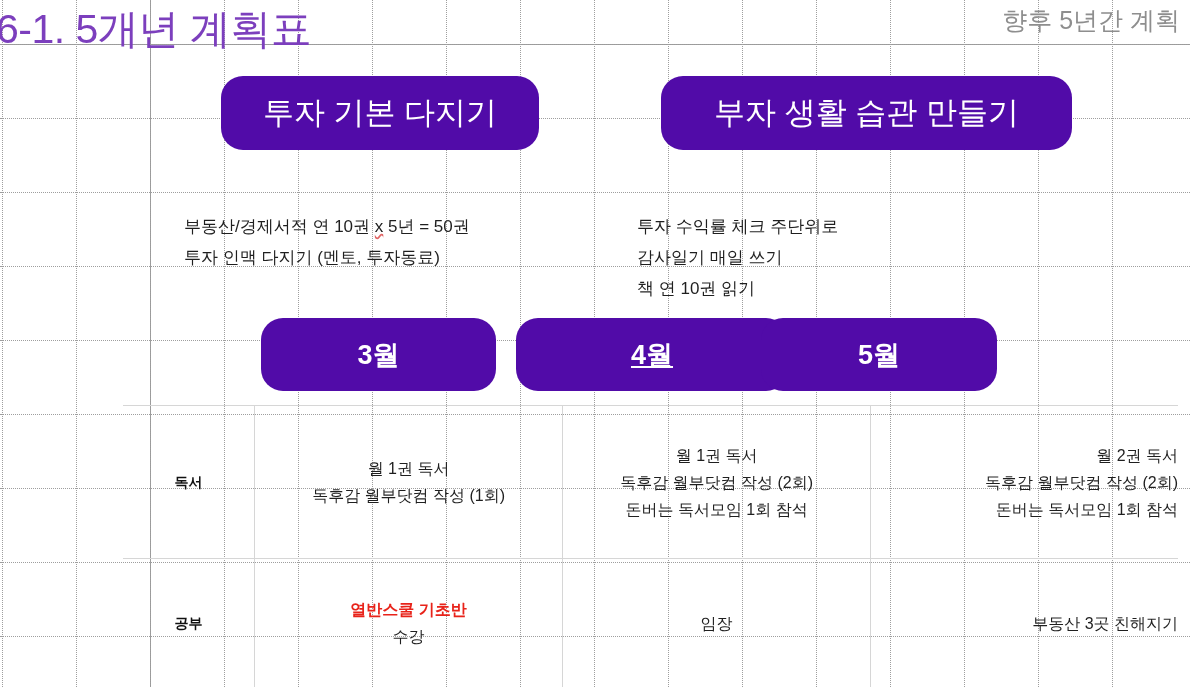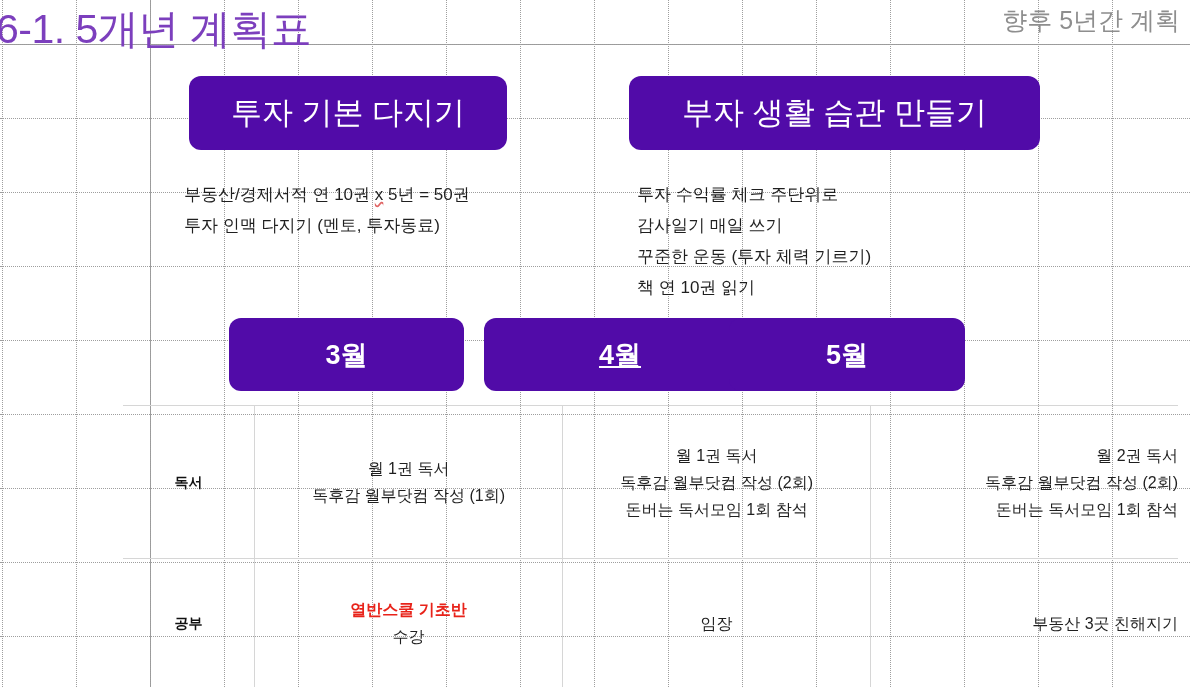--- a/index.html
+++ b/index.html
@@ -77,26 +77,27 @@
     font-size: 25px;
     line-height: 28px;
     color: #8e8e8e;
     white-space: nowrap;
   }
 
   
   .pill {
     position: absolute;
     background: #510ba8;
-    border-radius: 12px;
+    border-radius: 22px;
     color: #ffffff;
     display: flex;
     align-items: center;
     justify-content: center;
     white-space: nowrap;
+    margin-left: 32px;
   }
   .pill-main {
     height: 74px;
     font-size: 31px;
     font-weight: 400;
   }
   .pill-month {
     height: 73px;
     font-size: 27px;
     font-weight: 700;
@@ -108,20 +109,21 @@
   #pill-apr      { left: 484px; top: 318px; width: 272px; text-decoration: underline; }
   #pill-may      { left: 729px; top: 318px; width: 236px; }
 
   
   .goal-block {
     position: absolute;
     font-size: 17px;
     line-height: 31px;
     color: #1f1f1f;
     white-space: nowrap;
+    margin-top: 32px;
   }
   #goals-invest { left: 184px; top: 179px; }
   #goals-rich   { left: 637px; top: 179px; }
   .goal-line { display: block; }
   .misspell {
     text-decoration: underline wavy #e06666;
     text-decoration-skip-ink: none;
   }
 
   
@@ -205,21 +207,20 @@
   <div class="pill pill-main" id="pill-rich">부자 생활 습관 만들기</div>
 
   <div class="goal-block" id="goals-invest">
     <span class="goal-line">부동산/경제서적 연 10권 <span class="misspell">x</span> 5년 = 50권</span>
     <span class="goal-line">투자 인맥 다지기 (멘토, 투자동료)</span>
   </div>
 
   <div class="goal-block" id="goals-rich">
     <span class="goal-line">투자 수익률 체크 주단위로</span>
     <span class="goal-line">감사일기 매일 쓰기</span>
-    <span class="goal-line">꾸준한 운동 (투자 체력 기르기)</span>
     <span class="goal-line">책 연 10권 읽기</span>
   </div>
 
   <div class="pill pill-month" id="pill-mar">3월</div>
   <div class="pill pill-month" id="pill-apr">4월</div>
   <div class="pill pill-month" id="pill-may">5월</div>
 
   <table id="plan-table">
     <tbody>
       <tr class="row-reading">

